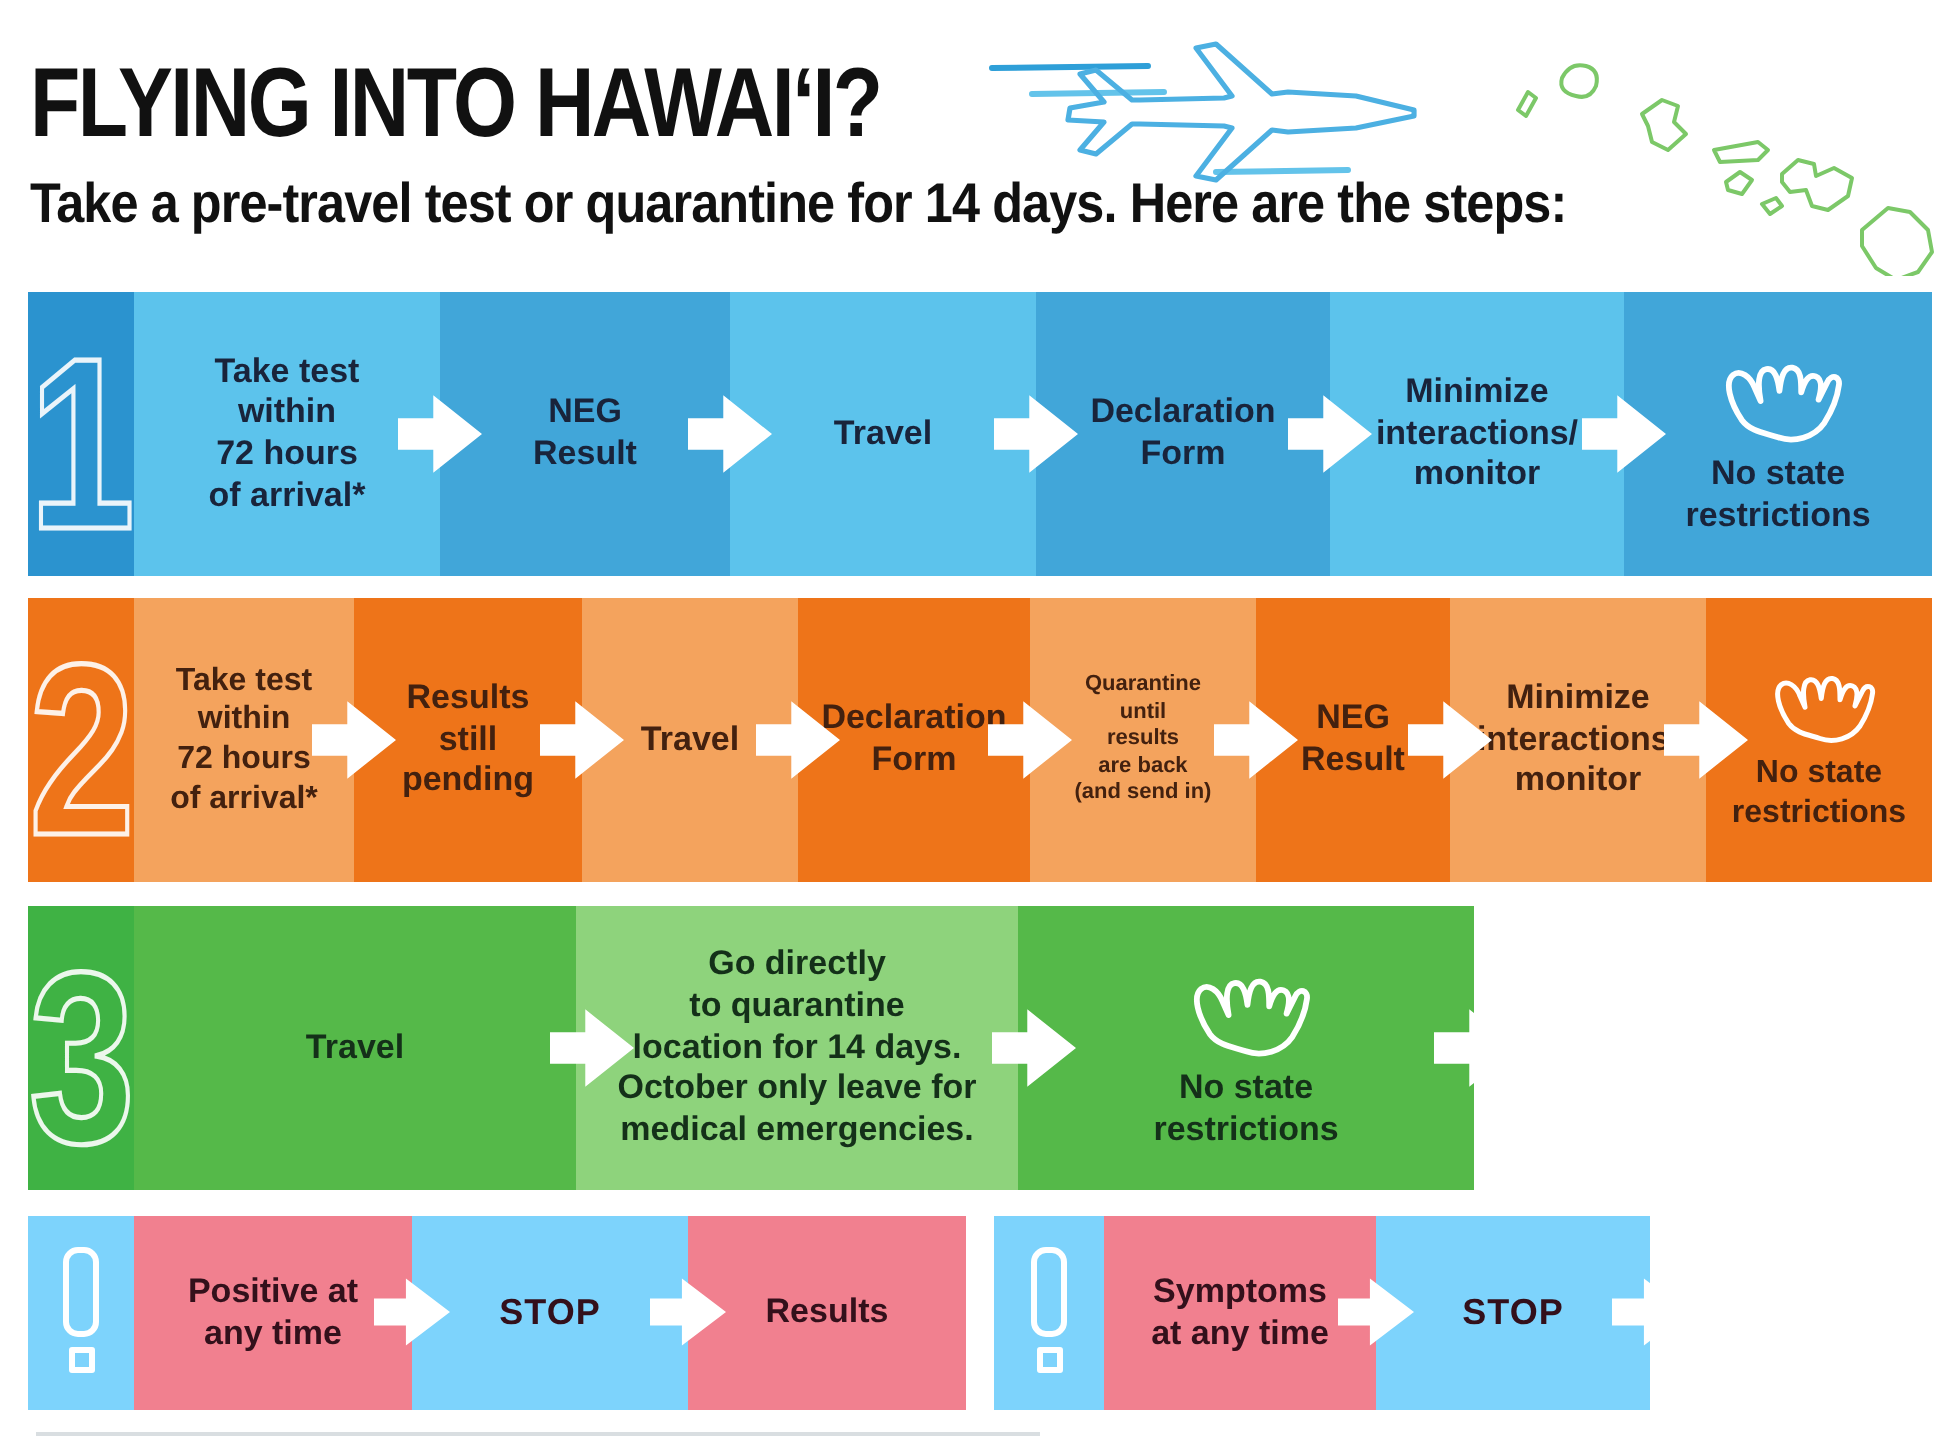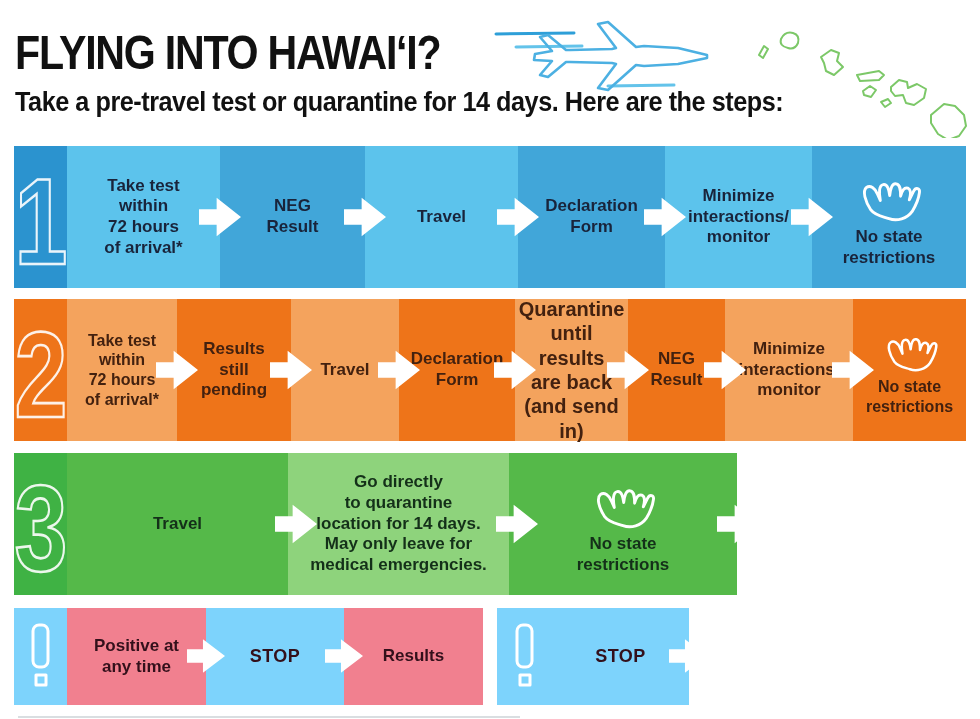--- a/index.html
+++ b/index.html
@@ -130,21 +130,21 @@
   <div class="seg b-light2 t-orange" style="width:110px;font-size:16px"><span>Take test
 within
 72 hours
 of arrival*</span></div>
   <div class="seg b-dark2 t-orange" style="width:114px"><span>Results
 still
 pending</span></div>
   <div class="seg b-light2 t-orange" style="width:108px"><span>Travel</span></div>
   <div class="seg b-dark2 t-orange" style="width:116px"><span>Declaration
 Form</span></div>
-  <div class="seg b-light2 t-orange" style="width:113px;font-size:20px"><span>Quarantine
+  <div class="seg b-light2 t-orange" style="width:113px;font-size:11px"><span>Quarantine
 until
 results
 are back
 (and send in)</span></div>
   <div class="seg b-dark2 t-orange" style="width:97px"><span>NEG
 Result</span></div>
   <div class="seg b-light2 t-orange" style="width:128px"><span>Minimize
 interactions/
 monitor</span></div>
   <div class="seg b-dark2 t-orange" style="width:113px;font-size:16px">
@@ -172,21 +172,21 @@
 <div class="row row3">
   <div class="seg b-num3" style="width:53px">
     <svg class="numsvg" width="53" height="142" viewBox="0 0 53 142">
       <text x="0" y="0" transform="translate(27,118) scale(0.78,1)" text-anchor="middle" font-size="122" font-weight="700" fill="none" stroke="#ffffff" stroke-width="2.6" opacity="0.9">3</text>
     </svg>
   </div>
   <div class="seg b-dark3 t-green" style="width:221px"><span>Travel</span></div>
   <div class="seg b-light3 t-green" style="width:221px"><span>Go directly
 to quarantine
 location for 14 days.
-May only leave for
+October only leave for
 medical emergencies.</span></div>
   <div class="seg b-dark3 t-green" style="width:228px">
     <svg class="shaka" width="84" height="58" viewBox="0 0 90 80">
       <path fill="none" stroke="#ffffff" stroke-width="4" stroke-linecap="round" stroke-linejoin="round" d="
         M20 62 C12 50 8 36 14 31 C19 27 26 32 29 40 L33 49
         C31 38 31 28 37 27 C43 26 45 34 46 42
         C47 33 49 25 55 26 C61 27 61 35 61 43
         C63 36 66 30 71 32 C76 34 75 41 73 48
         L79 36 C82 30 88 32 87 38 C86 46 82 56 77 64
         C70 74 56 78 45 74 C36 71 26 70 20 62 Z"></path>
@@ -218,18 +218,20 @@
 
 <div class="alertrow alertR">
   <div class="seg b-dark4" style="width:55px">
     <svg width="36" height="70" viewBox="0 0 36 70">
       <g fill="none" stroke="#ffffff" stroke-width="3" stroke-linejoin="round">
         <rect x="10" y="3" width="15" height="42" rx="6"></rect>
         <rect x="13" y="53" width="10" height="10"></rect>
       </g>
     </svg>
   </div>
+  <div class="seg b-light4 t-red" style="width:136px"><span>Symptoms
+at any time</span></div>
   <div class="seg b-dark4 t-red stop" style="width:137px"><span>STOP</span></div>
   <div class="arrow sm" style="left:172px"></div>
   <div class="arrow sm" style="left:309px"></div>
 </div>
 
 <div class="bottomline"></div>
 
 </body></html>

